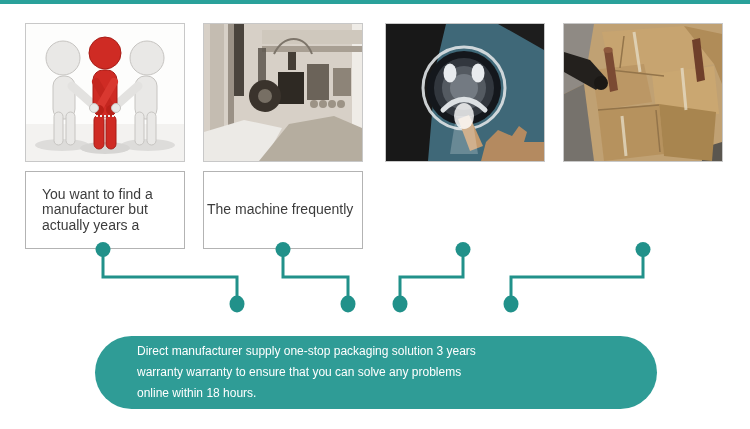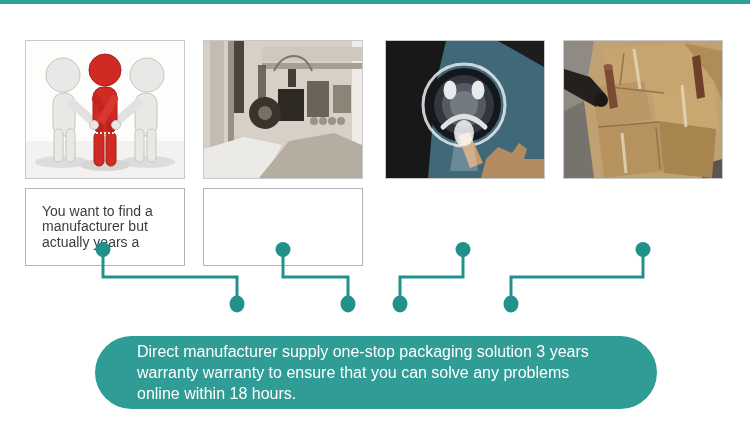--- a/index.html
+++ b/index.html
@@ -11,21 +11,21 @@
     background: #ffffff;
     overflow: hidden;
     font-family: "Liberation Sans", sans-serif;
   }
   .topbar {
     position: absolute;
     left: 0; top: 0;
     width: 750px; height: 4px;
     background: #2aa19a;
   }
-  .column { position: absolute; top: 23px; width: 160px; margin-top: 17px; }
+  .column { position: absolute; top: 23px; width: 160px; }
   .col-1 { left: 25px; }
   .col-2 { left: 203px; }
   .col-3 { left: 385px; }
   .col-4 { left: 563px; }
   .photo {
     width: 160px; height: 139px;
     border: 1px solid #c8c8c8;
     background: #fff;
     overflow: hidden;
   }
@@ -59,21 +59,21 @@
     left: 95px; top: 336px;
     width: 562px; height: 73px;
     background: #2f9c96;
     border-radius: 36.5px;
     display: flex;
     flex-direction: column;
     justify-content: center;
     padding-left: 42px;
     padding-right: 16px;
     color: #ffffff;
-    font-size: 16px;
+    font-size: 12px;
     line-height: 21px;
   }
   .banner .banner-line { white-space: nowrap; }
 </style>
 </head>
 <body>
 
 <div class="stage">
 
   <div class="topbar"></div>
@@ -147,20 +147,21 @@
         <circle cx="110" cy="80" r="4" fill="#9c9386"></circle>
         <circle cx="119" cy="80" r="4" fill="#9c9386"></circle>
         <circle cx="128" cy="80" r="4" fill="#9c9386"></circle>
         <circle cx="137" cy="80" r="4" fill="#9c9386"></circle>
         <polygon points="0,137 0,108 40,96 78,104 60,137" fill="#eceae6"></polygon>
         <polygon points="90,110 120,96 152,108 126,124" fill="#6e665a"></polygon>
         <polygon points="55,137 85,100 130,92 158,104 158,137" fill="#b5ad9f"></polygon>
       </svg>
     </div>
     <div class="caption-box pad-b">
+      <div class="cap-line">The machine frequently</div>
     </div>
   </div>
 
   <div class="column col-3">
     <div class="photo">
       <svg width="158" height="137" viewBox="0 0 158 137">
         <rect x="0" y="0" width="158" height="137" fill="#3f6878"></rect>
         <polygon points="0,0 60,0 50,42 42,137 0,137" fill="#181818"></polygon>
         <polygon points="112,0 158,0 158,26 130,10" fill="#1d1d1d"></polygon>
 

